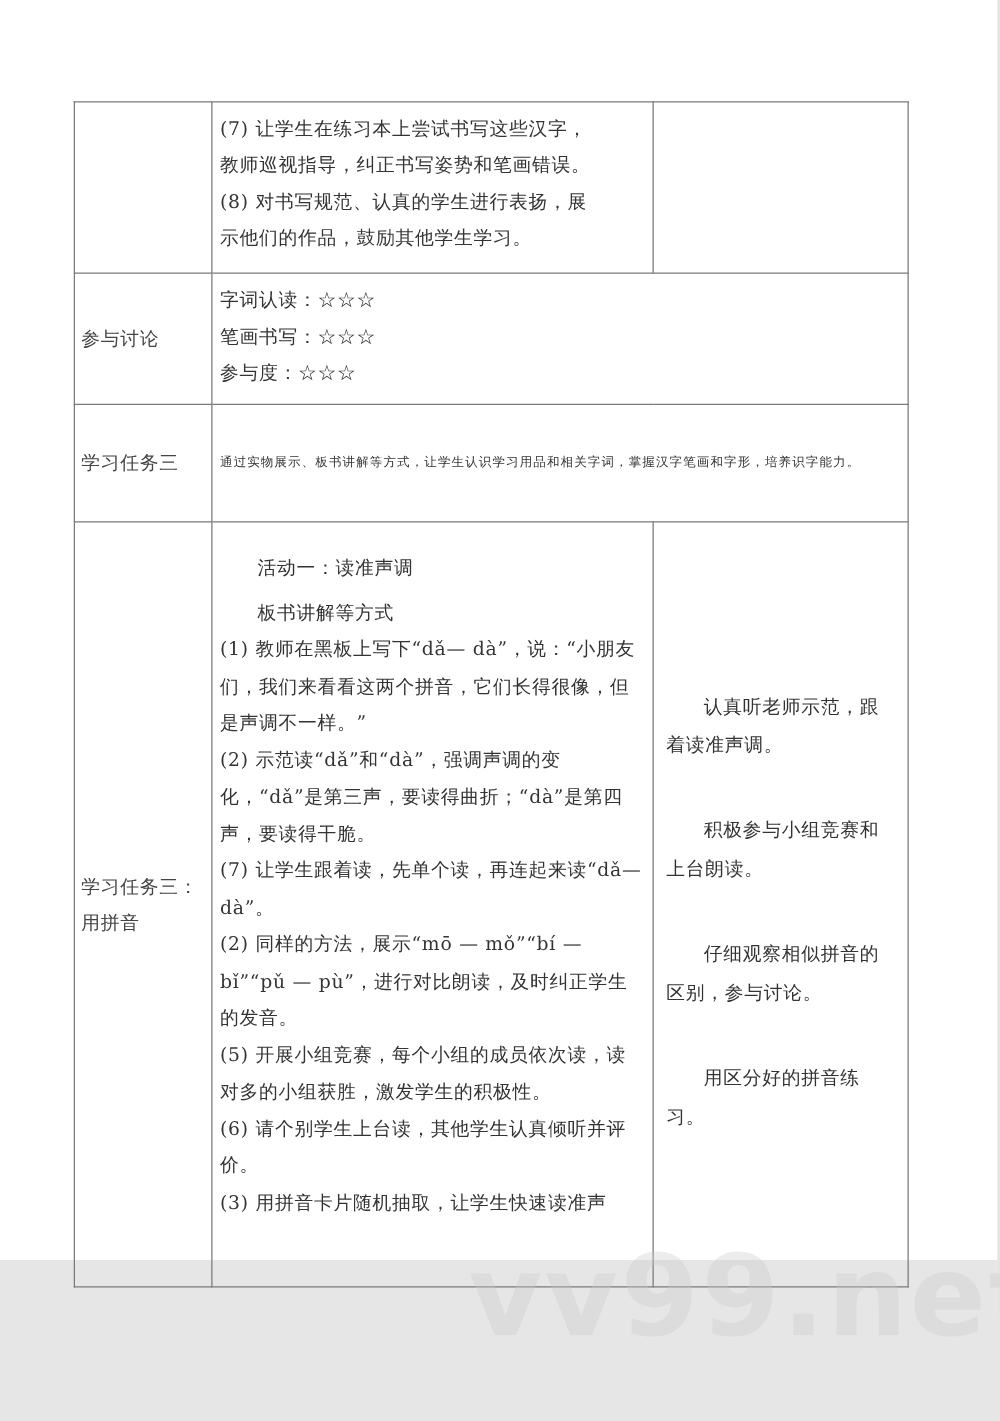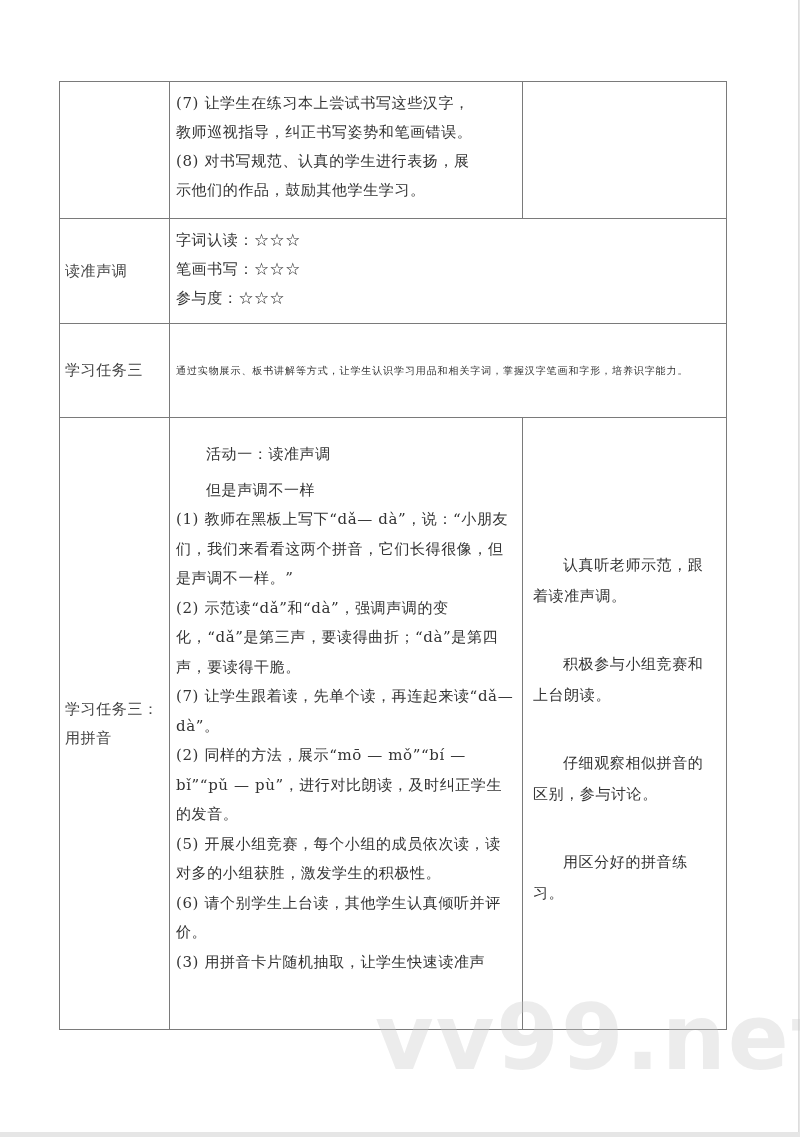--- a/index.html
+++ b/index.html
@@ -3,21 +3,21 @@
 <meta charset="utf-8">
 <style>
   html, body { margin: 0; padding: 0; }
   body {
     width: 800px; height: 1137px; background: #e6e6e6;
     position: relative; overflow: hidden;
     font-family: "DejaVu Serif", "Liberation Serif", serif;
     color: #333;
   }
   .page {
-    position: absolute; left: 0; top: 0; width: 798px; height: 1132px;
+    position: absolute; left: 0; top: 0; width: 798px; height: 1008px;
     background: #fff; border-right: 1px solid #ddd;
   }
   .tbl {
     position: absolute; left: 59px; top: 81px; width: 667px;
     border-collapse: collapse; table-layout: fixed;
   }
   .tbl td {
     border: 1.5px solid #7a7a7a; vertical-align: top; padding: 0;
     font-size: 15px; line-height: 29px; letter-spacing: 0.6px;
   }
@@ -55,41 +55,41 @@
       <td class="content" style="padding-top:7px !important;">
         <span class="line">(7) 让学生在练习本上尝试书写这些汉字，</span>
         <span class="line">教师巡视指导，纠正书写姿势和笔画错误。</span>
         <span class="line">(8) 对书写规范、认真的学生进行表扬，展</span>
         <span class="line">示他们的作品，鼓励其他学生学习。</span>
       </td>
       <td></td>
     </tr>
 
     <tr style="height:105px;">
-      <td class="label">读准声调</td>
+      <td class="label">参与讨论</td>
       <td class="content" colspan="2" style="padding-top:7px !important;">
         <span class="line"><span>字词认读：</span><span>☆☆☆</span></span>
         <span class="line"><span>笔画书写：</span><span>☆☆☆</span></span>
         <span class="line"><span>参与度：</span><span>☆☆☆</span></span>
       </td>
     </tr>
 
     <tr style="height:94px;">
       <td class="label">学习任务三</td>
       <td class="content mid" colspan="2" style="line-height:37px; font-size:10px; letter-spacing:0.9px;">通过实物展示、板书讲解等方式，让学生认识学习用品和相关字词，掌握汉字笔画和字形，培养识字能力。</td>
     </tr>
 
     <tr style="height:612px;">
       <td class="label">
         <span class="line">学习任务三：</span>
         <span class="line">用拼音</span>
       </td>
       <td class="content" style="padding-top:22px !important; line-height:29.5px;">
         <span class="line indent" style="margin-bottom:6px;">活动一：读准声调</span>
-        <span class="line indent">但是声调不一样</span>
+        <span class="line indent">板书讲解等方式</span>
         <span class="line">(1) 教师在黑板上写下“dǎ— dà”，说：“小朋友们，我们来看看这两个拼音，它们长得很像，但是声调不一样。”</span>
         <span class="line">(2) 示范读“dǎ”和“dà”，强调声调的变化，“dǎ”是第三声，要读得曲折；“dà”是第四声，要读得干脆。</span>
         <span class="line">(7) 让学生跟着读，先单个读，再连起来读“dǎ— dà”。</span>
         <span class="line">(2) 同样的方法，展示“mō — mǒ”“bí — bǐ”“pǔ — pù”，进行对比朗读，及时纠正学生的发音。</span>
         <span class="line">(5) 开展小组竞赛，每个小组的成员依次读，读对多的小组获胜，激发学生的积极性。</span>
         <span class="line">(6) 请个别学生上台读，其他学生认真倾听并评价。</span>
         <span class="line">(3) 用拼音卡片随机抽取，让学生快速读准声</span>
       </td>
       <td class="content resp" style="padding-top:128px !important; line-height:31px;">
         <p>认真听老师示范，跟着读准声调。</p>

